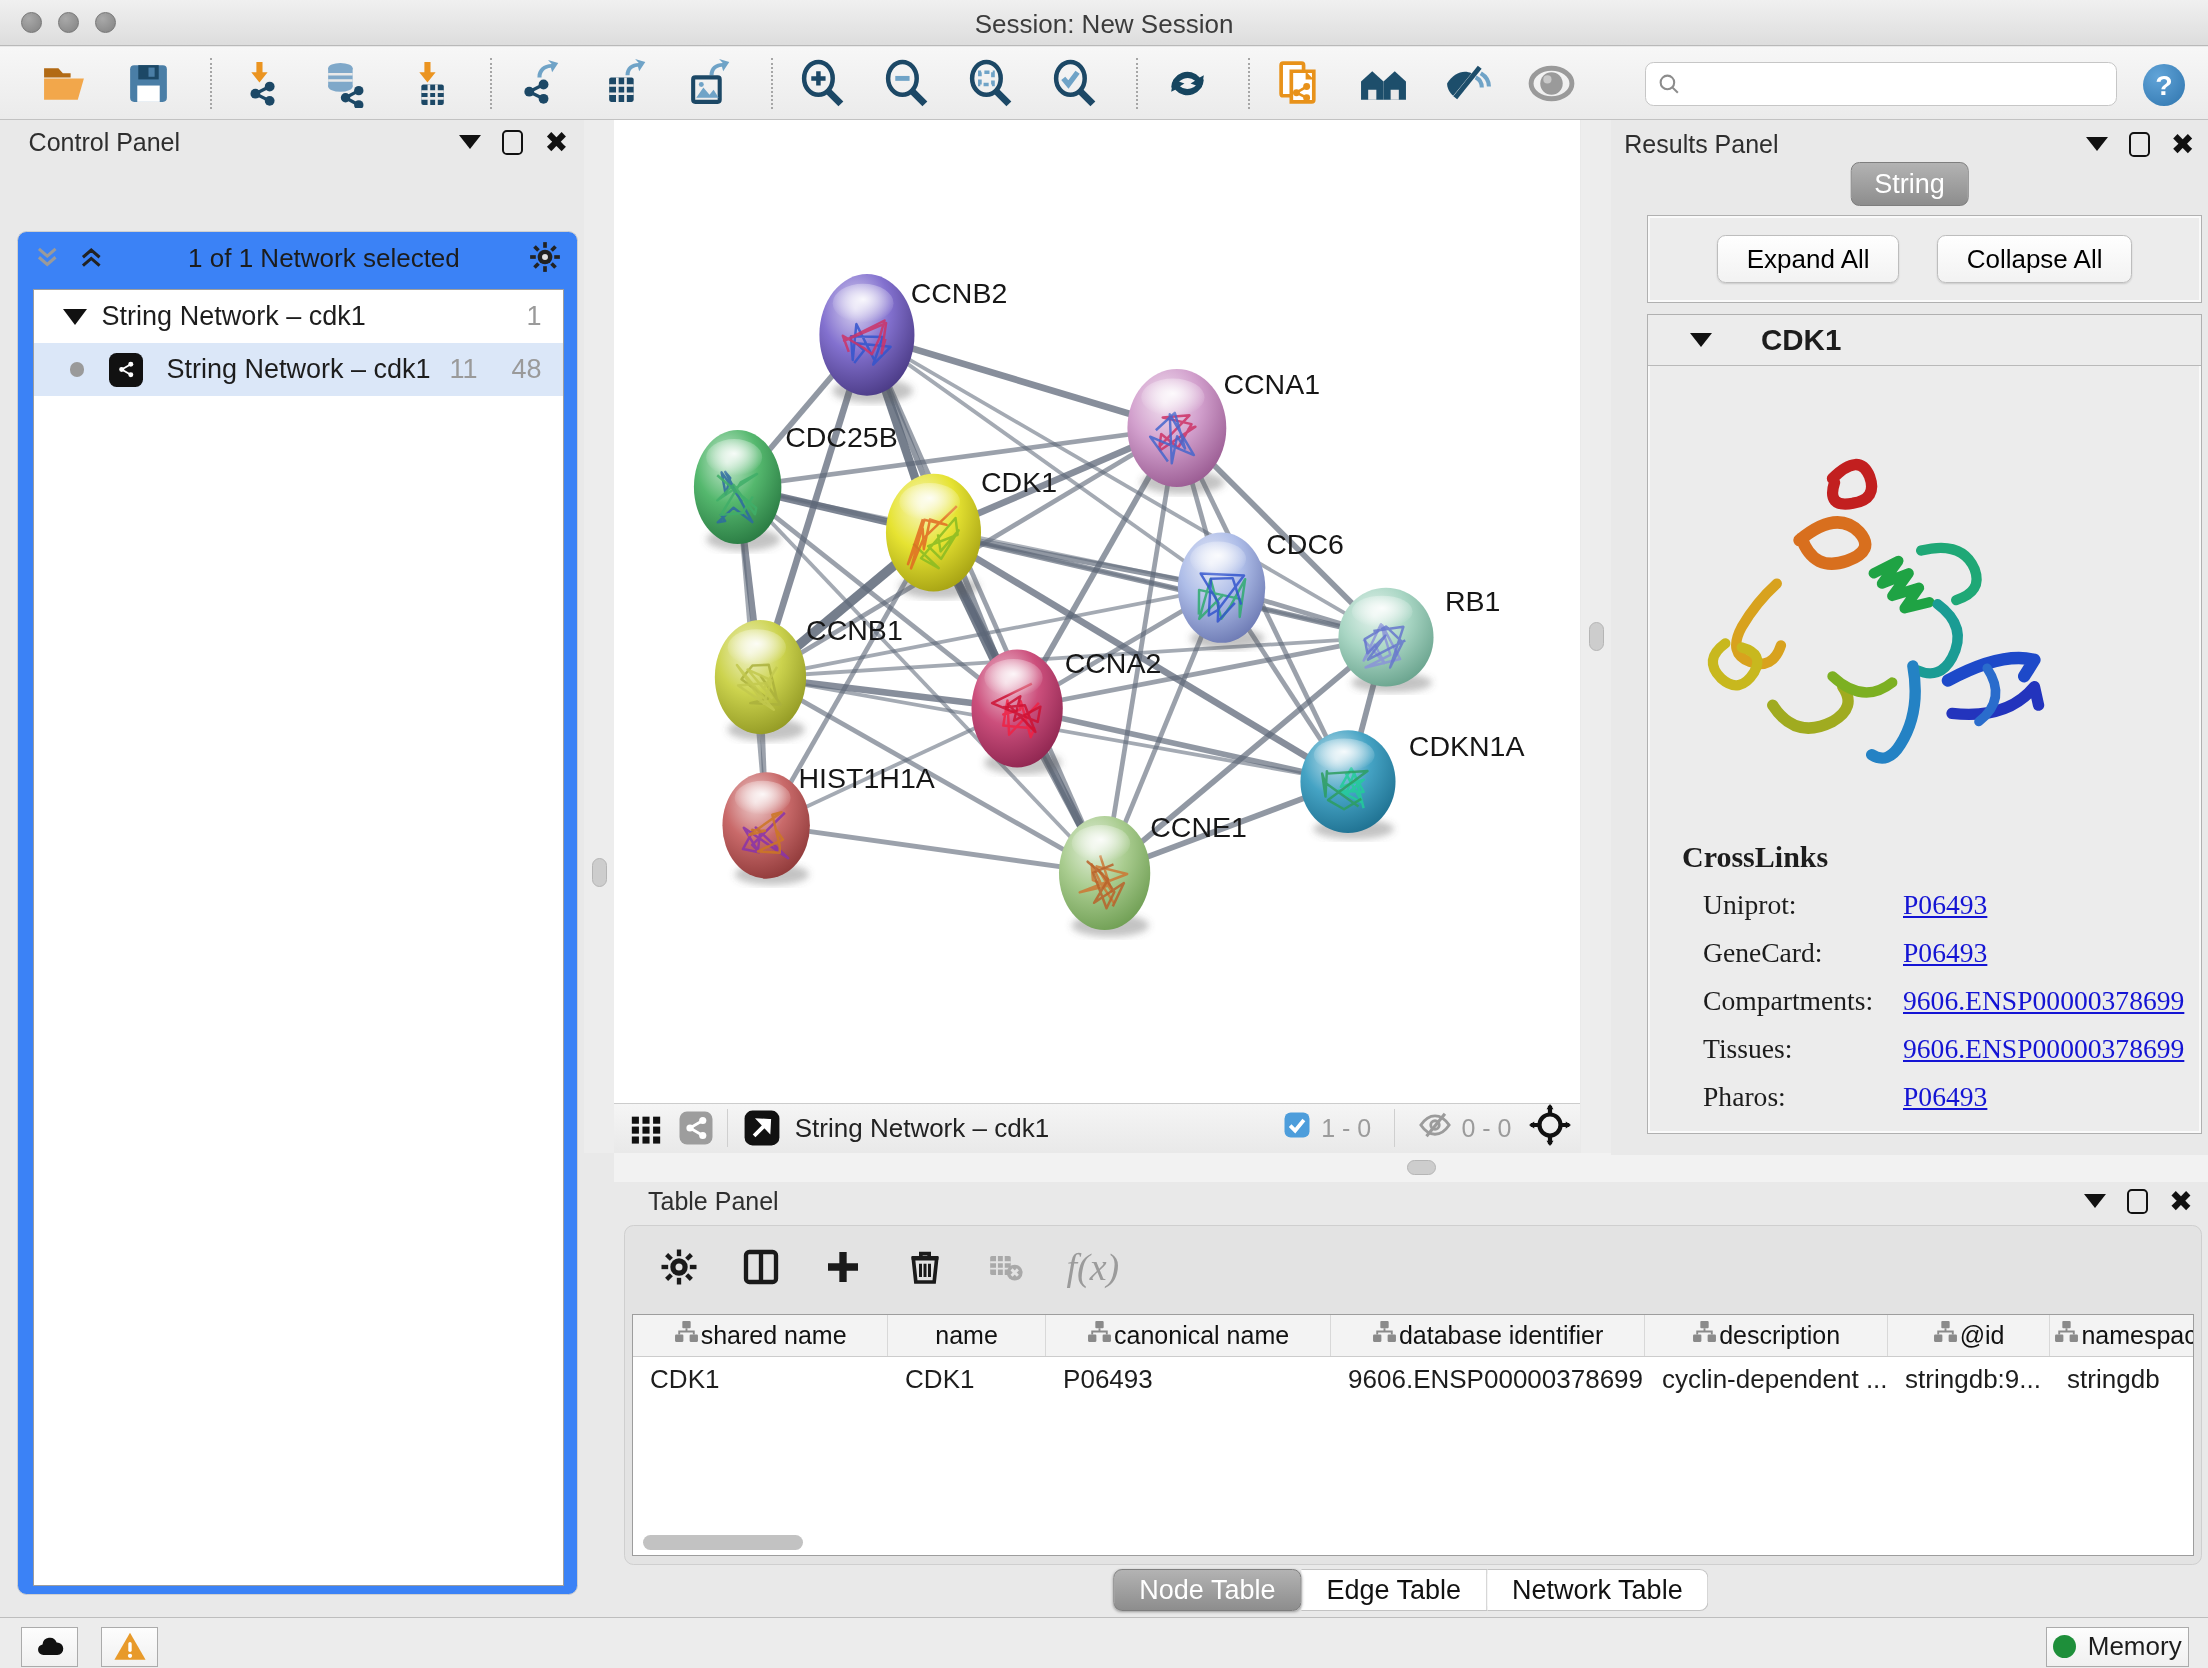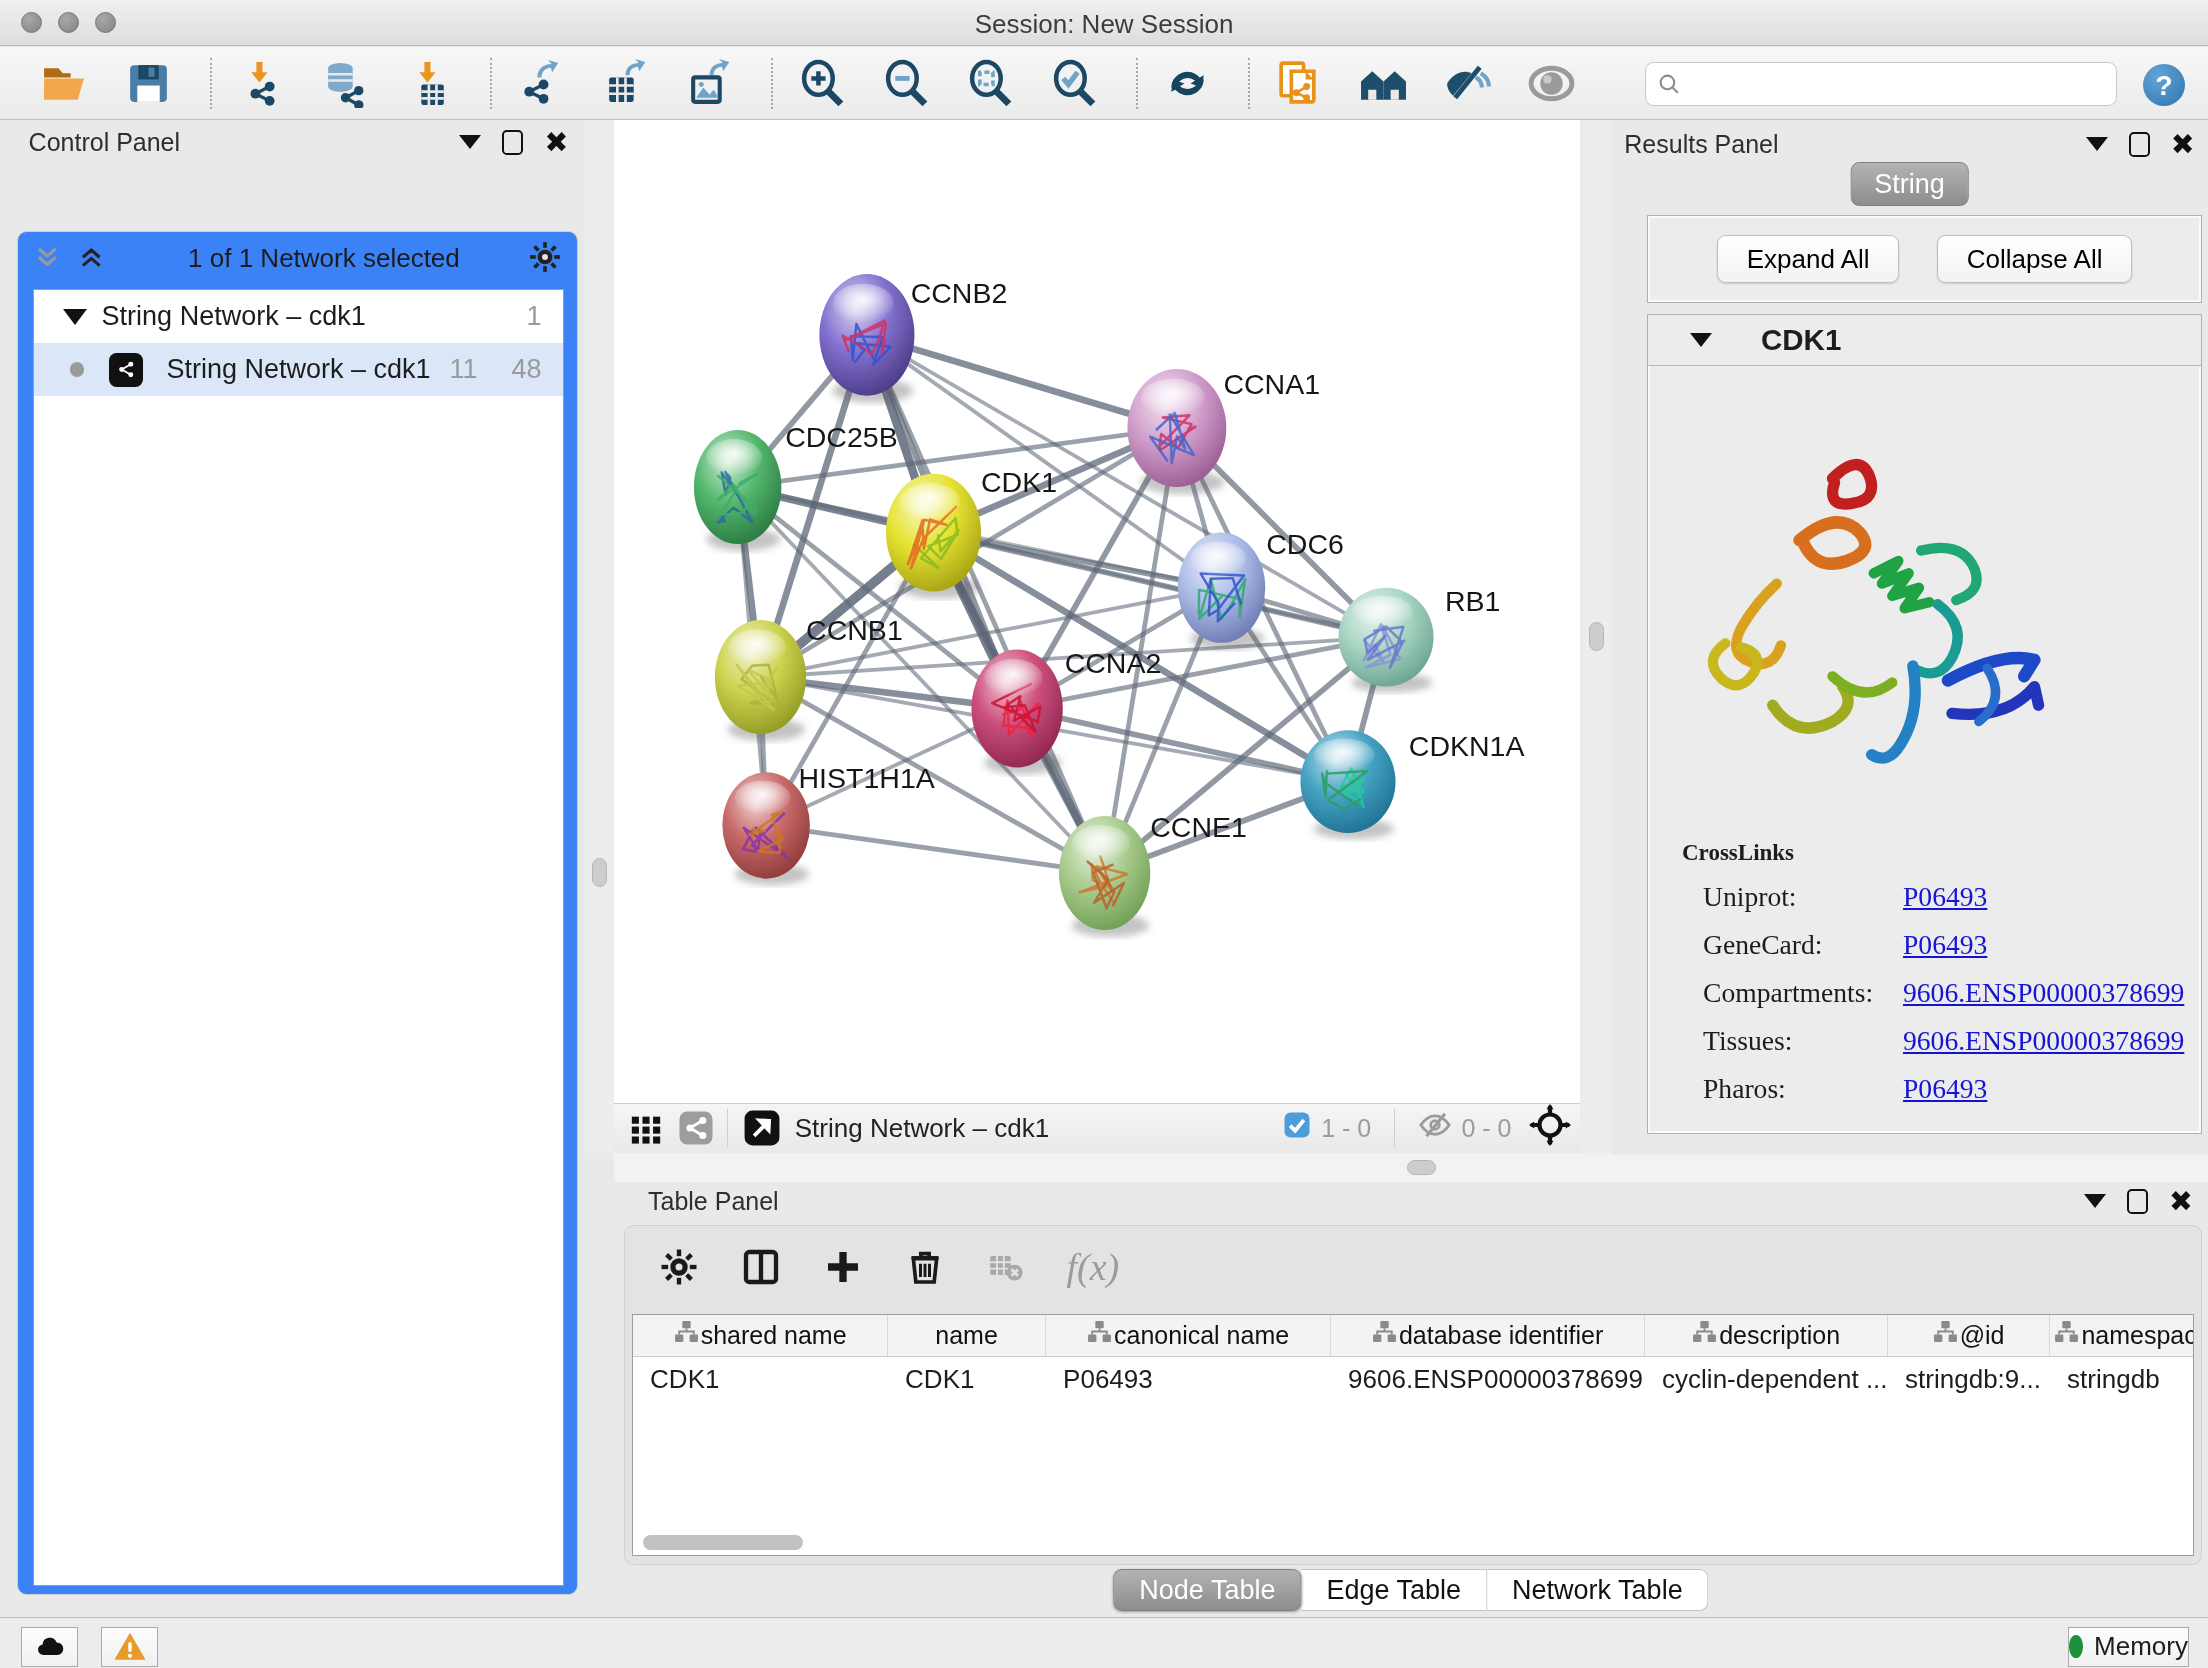--- a/index.html
+++ b/index.html
@@ -78,21 +78,21 @@
     background:linear-gradient(#b3b3b3,#8d8d8d); color:#fff; font-size:27px; padding:5.7px 23px; border-radius:8.6px; border:1px solid #7e7e7e; cursor:pointer; }
   .rp-box { position:absolute; left:36px; right:5.7px; background:#ececec; border:1.9px solid #b0b0b0; box-shadow:inset 0 0 0 1.9px #fafafa; }
   .rp-buttons { top:95px; height:88px; display:flex; align-items:center; justify-content:center; gap:38px; }
   .rp-btn { background:linear-gradient(#ffffff,#f2f2f2); border:1px solid #bdbdbd; border-radius:8.6px;
     font-size:26px; padding:7.6px 28.5px; cursor:pointer; box-shadow:0 1px 1.9px rgba(0,0,0,.15); }
   .rp-main { top:194px; height:820px; }
   .rp-gene-header { height:51px; border-bottom:1.9px solid #b9b9b9; display:flex; align-items:center; background:#ececec; }
   .rp-gene-name { font-size:29.5px; font-weight:bold; margin-left:49px; }
   .rp-desc { font-size:27px; margin:15px 0 0 21px; }
   .crosslinks { position:absolute; left:34px; top:525px; font-family:"Liberation Serif", serif; font-size:27.6px; }
-  .crosslinks h3 { font-size:23px; margin-bottom:15px; font-family:"Liberation Serif", serif; }
+  .crosslinks h3 { font-size:30px; margin-bottom:15px; font-family:"Liberation Serif", serif; }
   .cl-row { display:flex; margin-bottom:16px; }
   .cl-label { width:221px; padding-left:21px; color:#1c1c1c; }
   .cl-link { color:#1414d4; text-decoration:underline; cursor:pointer; }
   
   .table-panel { position:absolute; left:614px; top:1181px; right:0; height:436px; }
   .tp-header { display:flex; justify-content:space-between; align-items:center; padding:5.7px 15px 0 34px; }
   .tp-body { position:absolute; left:9.5px; top:44px; right:5.7px; height:340px; background:#e3e3e3; border:1px solid #cfcfcf; border-radius:9.5px; }
   .tp-tools { height:82px; display:flex; align-items:center; padding-left:34px; gap:42px; }
   .tp-tools .ticon { cursor:pointer; display:flex; align-items:center; }
   .fx { font-family:"Liberation Serif", serif; font-style:italic; font-size:38px; color:#9b9b9b; }
@@ -101,21 +101,21 @@
   .t-col { display:flex; align-items:center; justify-content:center; gap:2px; font-size:25px; color:#111;
     border-right:1px solid #d8d8d8; overflow:hidden; white-space:nowrap; flex:none; }
   .t-row { display:flex; height:44px; align-items:center; }
   .t-cell { font-size:26px; padding-left:17px; overflow:hidden; white-space:nowrap; flex:none; }
   .hthumb { position:absolute; left:9.5px; bottom:5.7px; width:160px; height:14.3px; border-radius:7.6px; background:#c2c2c2; }
   .tp-tabs { position:absolute; left:50%; transform:translateX(-50%); bottom:5.7px; }
   
   .statusbar { position:absolute; left:0; bottom:0; width:100%; height:51px; background:#ececec; border-top:1px solid #bdbdbd; }
   .sb-btn { position:absolute; top:8.6px; height:40px; background:linear-gradient(#fdfdfd,#f0f0f0);
     border:1px solid #ababab; display:flex; align-items:center; justify-content:center; cursor:pointer; }
-  .memory-btn { right:19px; width:121px; font-size:26px; gap:11.4px; }
+  .memory-btn { right:19px; width:143px; font-size:26px; gap:11.4px; }
   .memdot { width:23px; height:23px; border-radius:50%; background:#1e8f3a; }
   text.nodelabel { font-family:"Liberation Sans",sans-serif; font-size:30px; fill:#161616; }
 </style>
 </head>
 <body>
 
 <div class="titlebar">
   <div class="traffic">
     <div class="light"></div>
     <div class="light"></div>

